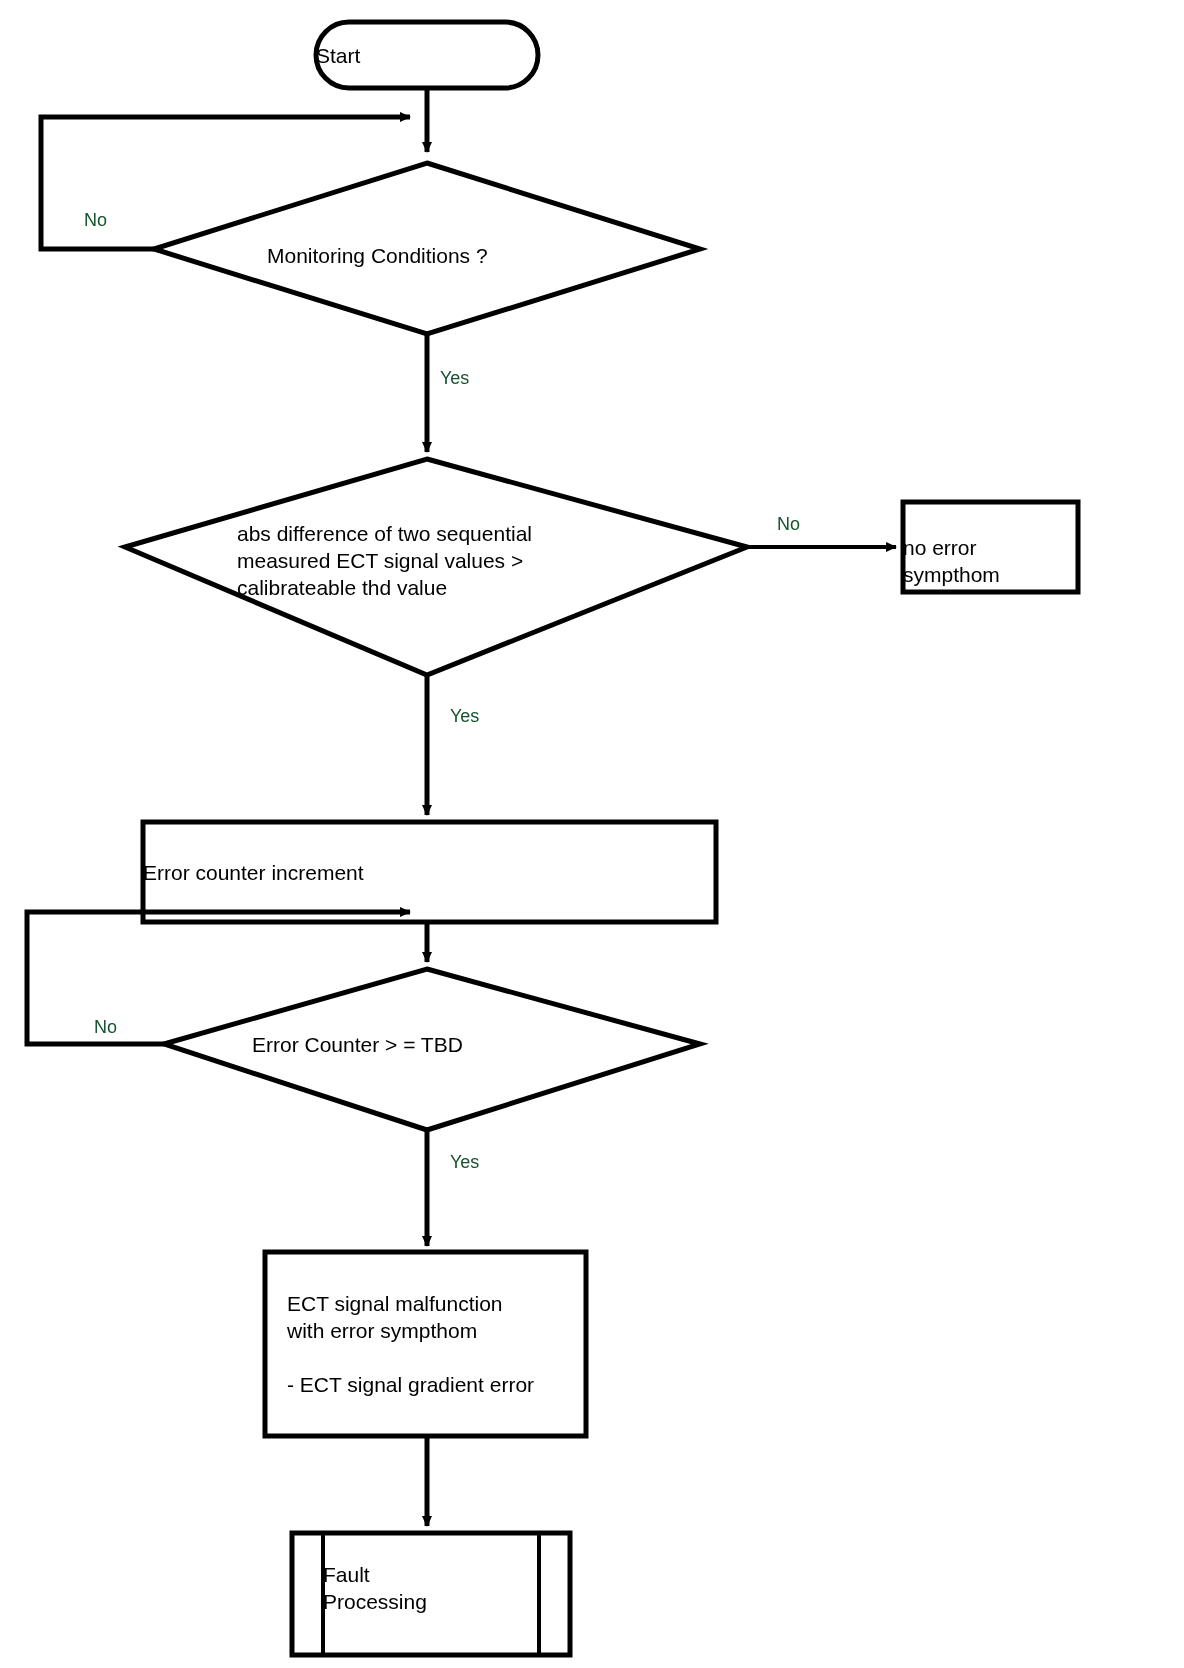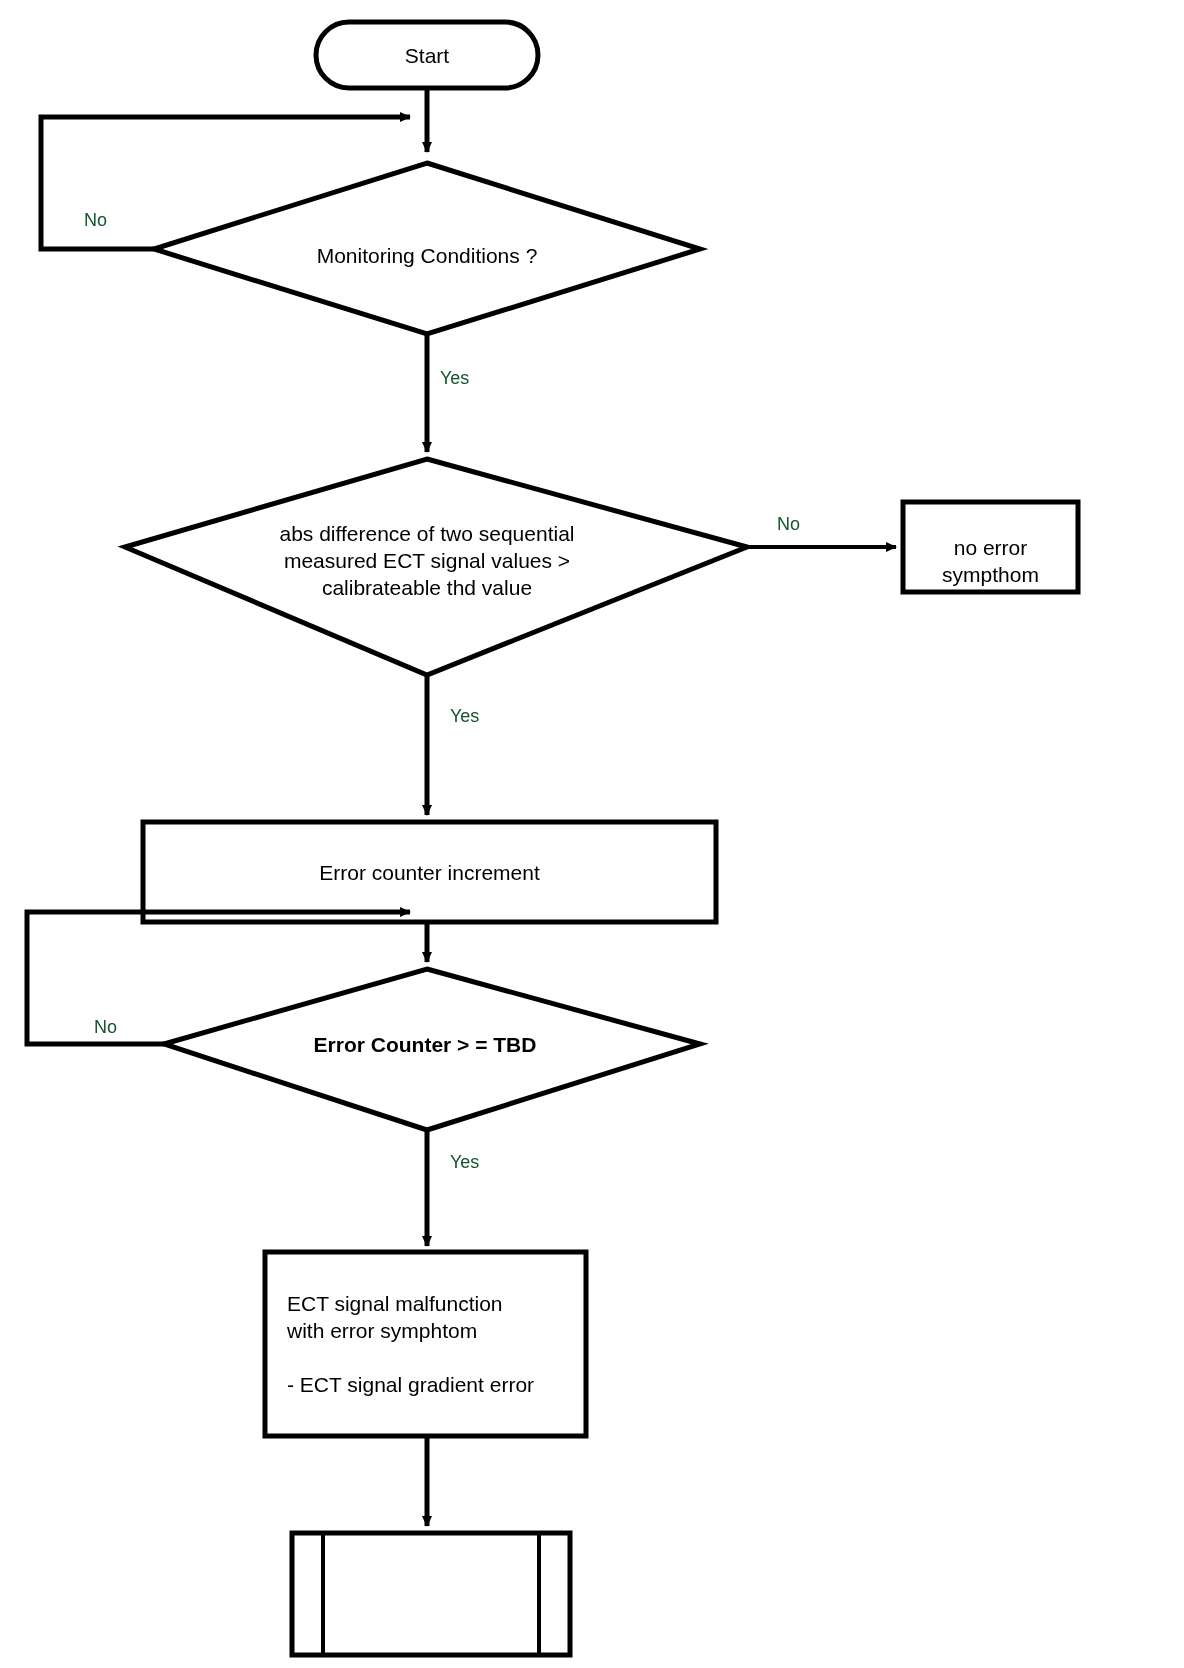--- a/index.html
+++ b/index.html
@@ -29,21 +29,20 @@
   .shape-label {
     position: absolute;
     font-family: "Liberation Sans", sans-serif;
     font-size: 21px;
     line-height: 27px;
     color: #000000;
     white-space: pre-line;
     pointer-events: none;
   }
   .label-center {
-    text-align: center;
   }
   .label-left {
     text-align: left;
   }
   .edge-label {
     position: absolute;
     font-family: "Liberation Sans", sans-serif;
     font-size: 18px;
     line-height: 24px;
     color: #14532d;
@@ -104,27 +103,29 @@
   <div class="shape-label label-center" style="left:267px; top:242px; width:320px;">Monitoring Conditions ?</div>
 
   <div class="shape-label label-center" style="left:237px; top:520px; width:380px;">abs difference of two sequential
 measured ECT signal values &gt;
 calibrateable thd value</div>
 
   <div class="shape-label label-center" style="left:143px; top:859px; width:573px;">Error counter increment</div>
 
   <div class="shape-label label-center" style="left:903px; top:534px; width:175px;">no error sympthom</div>
 
-  <div class="shape-label label-center" style="left:265px; top:1031px; width:320px;font-weight:bold;">Error Counter &gt; = TBD</div>
+  <div class="shape-label label-center" style="left:252px; top:1031px; width:320px;">Error Counter &gt; = TBD</div>
 
   <div class="shape-label label-left" style="left:287px; top:1290px; width:300px;">ECT signal malfunction
-with error symphtom
+with error sympthom
 
 - ECT signal gradient error</div>
 
+  <div class="shape-label label-center" style="left:323px; top:1561px; width:216px;">Fault
+Processing</div>
 
   <div class="edge-label" style="left:84px; top:208px;">No</div>
 
   <div class="edge-label" style="left:440px; top:366px;">Yes</div>
 
   <div class="edge-label" style="left:777px; top:512px;">No</div>
 
   <div class="edge-label" style="left:450px; top:704px;">Yes</div>
 
   <div class="edge-label" style="left:94px; top:1015px;">No</div>

